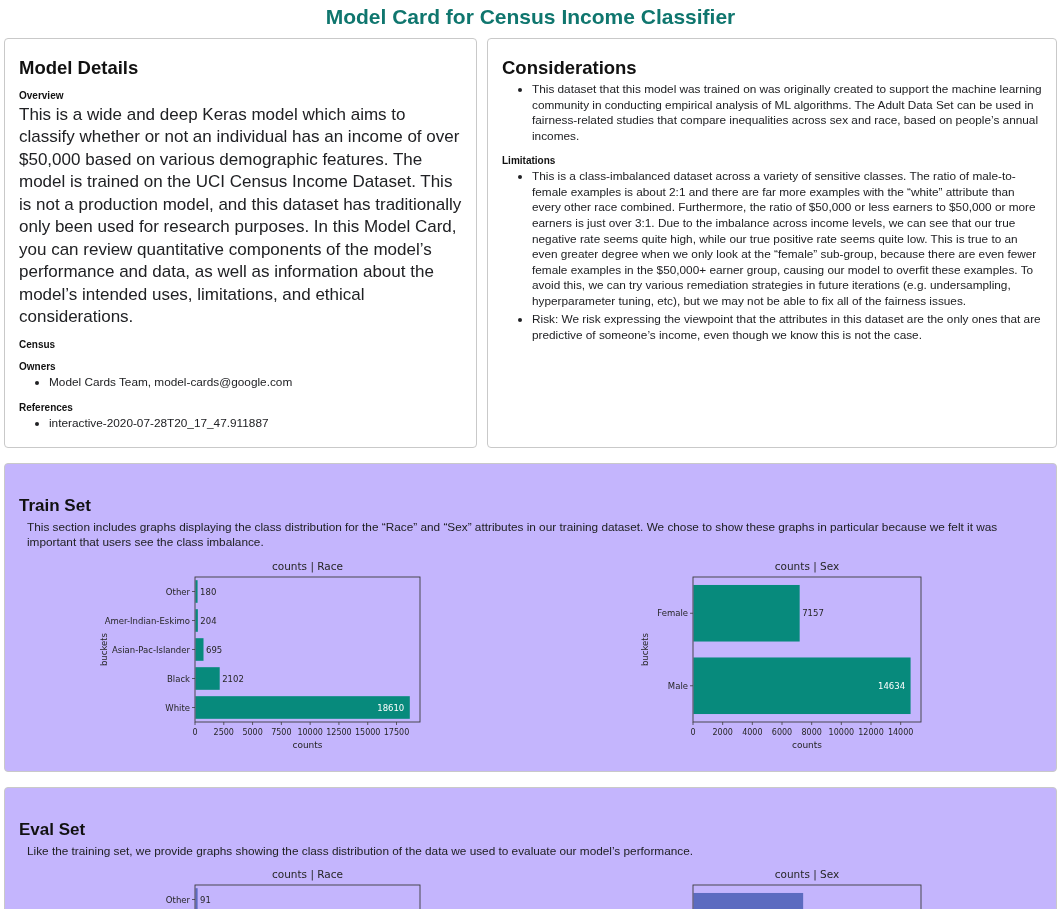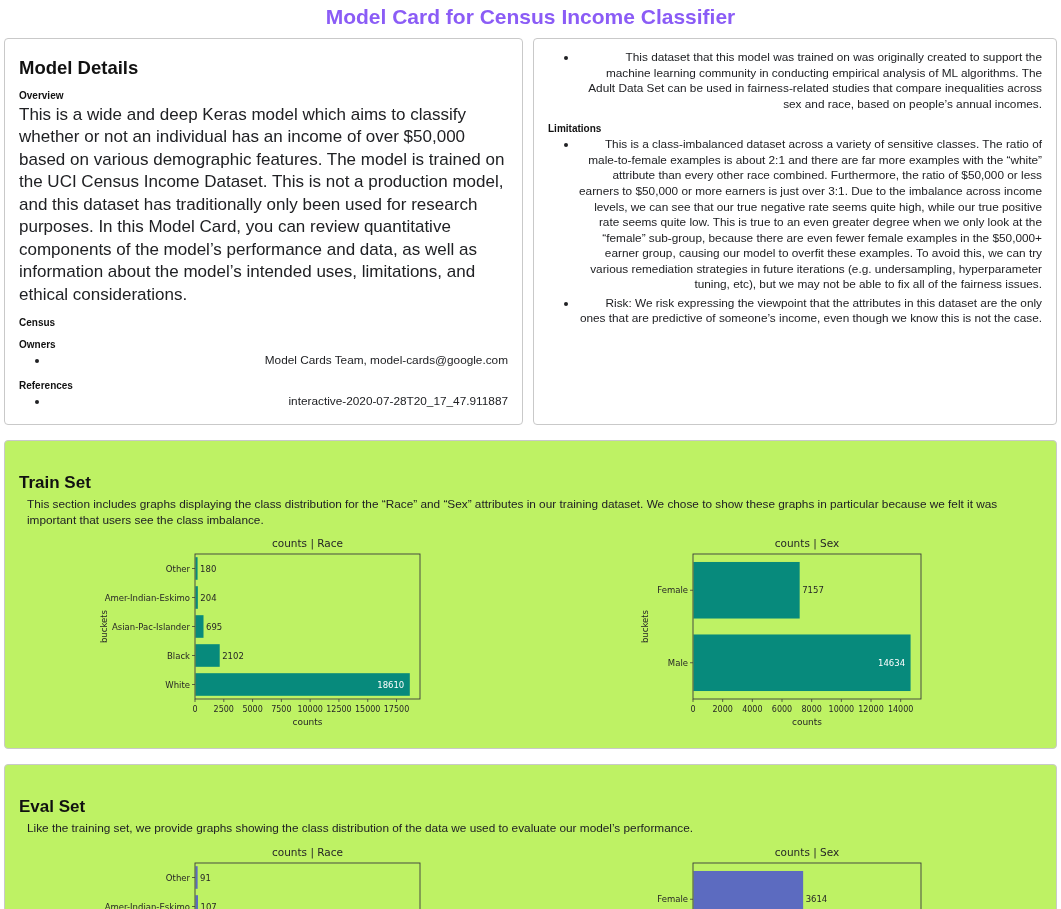--- a/index.html
+++ b/index.html
@@ -1,27 +1,27 @@
 <!DOCTYPE html>
 <html><head>
 <meta charset="utf-8">
 <style>
   html,body{margin:0;padding:0;background:#fff;}
   body{width:1061px;min-height:909px;font-family:"Liberation Sans",sans-serif;color:#202124;box-sizing:border-box;}
-  .page-title{text-align:center;font-size:21px;font-weight:bold;color:#8b5cf6;margin:5px 0 9px;}
+  .page-title{text-align:center;font-size:21px;font-weight:bold;color:#0f766e;margin:5px 0 9px;}
   .cards-row{display:flex;gap:10px;padding:0 4px;align-items:stretch;}
   .card{border:1px solid #c9c9c9;border-radius:4px;background:#fff;padding:8px 14px 12px;box-sizing:border-box;}
-  #model-details-card{width:519px;flex:0 0 auto;}
+  #model-details-card{width:473px;flex:0 0 auto;}
   #considerations-card{flex:1 1 auto;}
   .card h2{font-size:18.5px;margin:10px 0 2px;color:#111;}
   .card h3{font-size:10px;margin:11px 0 3px;color:#111;}
   .card p{font-size:17px;line-height:1.32;margin:2px 0;}
   .card ul{margin:3px 0 3px;padding-left:30px;}
-  .card li{font-size:11.8px;line-height:1.32;margin:1px 0;text-align:right;}
-  .section-card{margin:15px 4px 0;border:1px solid #c9c9c9;border-radius:4px;background:#bef264;padding:24px 14px 10px;box-sizing:border-box;}
+  .card li{font-size:11.8px;line-height:1.32;margin:1px 0;}
+  .section-card{margin:15px 4px 0;border:1px solid #c9c9c9;border-radius:4px;background:#c4b5fd;padding:24px 14px 10px;box-sizing:border-box;}
   .section-card h2{font-size:17px;margin:8px 0 4px;color:#111;}
   .section-card .desc{font-size:11.8px;line-height:1.32;margin:0 8px 4px;}
   .chart-row{display:flex;justify-content:space-between;padding:2px 109px 4px 81px;}
   .chart{flex:0 0 auto;}
 </style>
 </head>
 <body>
 
 <h1 class="page-title">Model Card for Census Income Classifier</h1>
 
@@ -36,20 +36,21 @@
     <ul>
       <li>Model Cards Team, model-cards@google.com</li>
     </ul>
     <h3>References</h3>
     <ul>
       <li>interactive-2020-07-28T20_17_47.911887</li>
     </ul>
   </section>
 
   <section class="card" id="considerations-card">
+    <h2>Considerations</h2>
     <ul>
       <li>
         <span>This dataset that this model was trained on was originally created to support the machine learning community in conducting empirical analysis of ML algorithms. The Adult Data Set can be used in fairness-related studies that compare inequalities across sex and race, based on people’s annual incomes.</span>
       </li>
     </ul>
     <h3>Limitations</h3>
     <ul>
       <li>
         <span>This is a class-imbalanced dataset across a variety of sensitive classes. The ratio of male-to-female examples is about 2:1 and there are far more examples with the “white” attribute than every other race combined. Furthermore, the ratio of $50,000 or less earners to $50,000 or more earners is just over 3:1. Due to the imbalance across income levels, we can see that our true negative rate seems quite high, while our true positive rate seems quite low. This is true to an even greater degree when we only look at the “female” sub-group, because there are even fewer female examples in the $50,000+ earner group, causing our model to overfit these examples. To avoid this, we can try various remediation strategies in future iterations (e.g. undersampling, hyperparameter tuning, etc), but we may not be able to fix all of the fairness issues.</span>
       </li>

